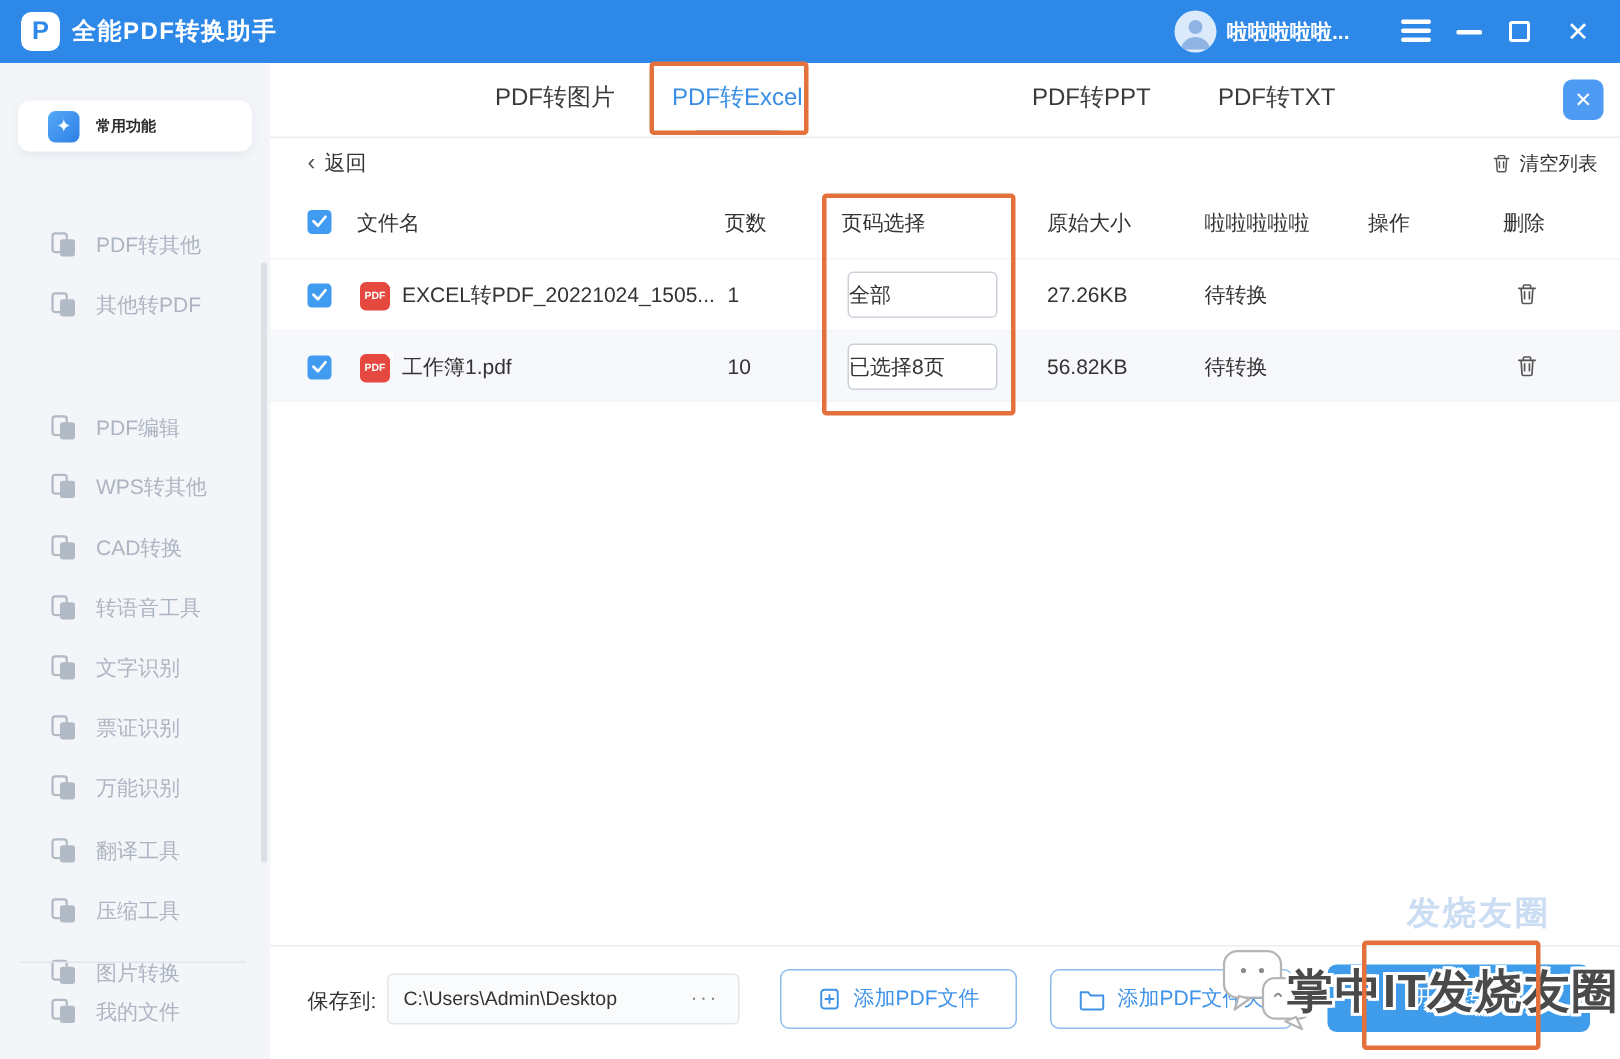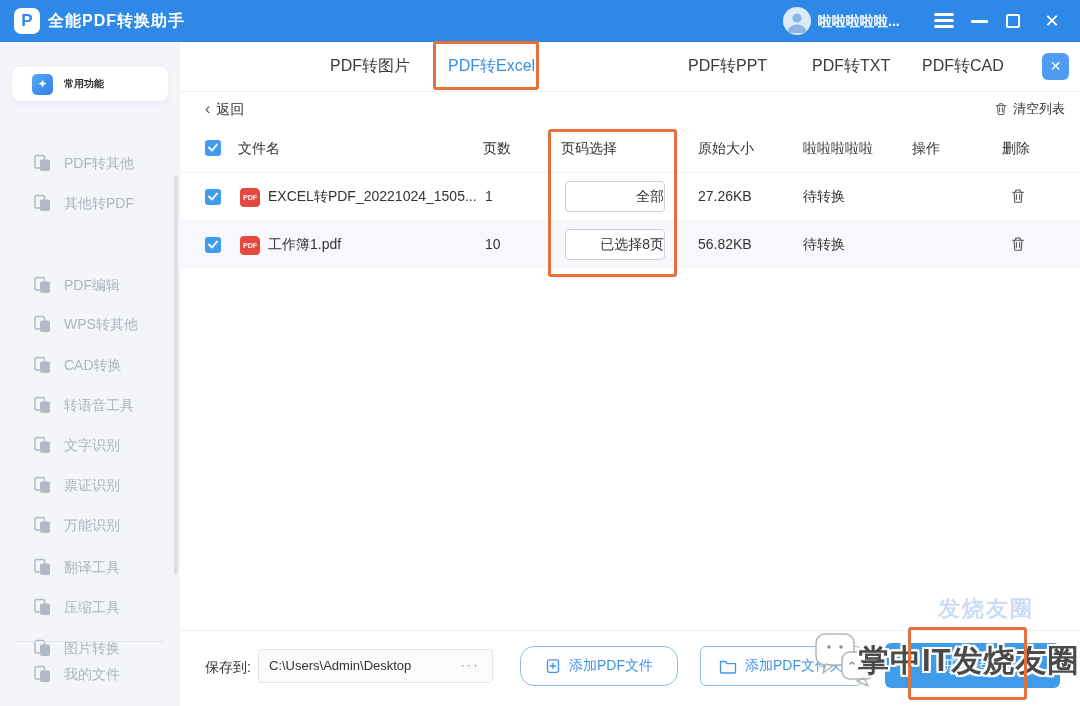--- a/index.html
+++ b/index.html
@@ -55,33 +55,33 @@
   .frow { position:absolute; left:0; width:900px; height:48px; border-top:1px solid #f3f4f6; font-size:14px; }
   .row1 { top:130px; background:#fff; }
   .row2 { top:178px; background:#f7f8fb; border-bottom:1px solid #f3f4f6; }
   .frow .checkbox { top:16px; }
   .pdficon { position:absolute; left:60px; top:14px; width:21px; height:21px; }
   .pdfbody { position:absolute; left:0; top:1px; width:20px; height:19px; background:#E5483F; border-radius:4px; }
   .pdffold { position:absolute; right:-1px; top:0; width:0; height:0; border-left:6px solid transparent; border-top:6px solid #fff; }
   .pdftxt { position:absolute; left:0; top:7px; width:20px; text-align:center; font-size:7px; font-weight:bold; color:#fff; }
   .fname { position:absolute; left:88px; top:15px; color:#333; }
   .fpages { position:absolute; left:305px; top:15px; }
-  .psel-btn { position:absolute; left:385px; top:8px; width:100px; height:31px; background:#fff; border:1px solid #ccd1d9; border-radius:4px; font-size:14px; color:#333; line-height:29px; text-align:right; cursor:pointer; }
+  .psel-btn { position:absolute; left:385px; top:8px; width:100px; height:31px; background:#fff; border:1px solid #ccd1d9; border-radius:4px; font-size:14px; color:#333; line-height:29px; text-align:left; cursor:pointer; }
   .fsize { position:absolute; left:518px; top:15px; }
   .fstatus { position:absolute; left:623px; top:15px; }
   .fdel { position:absolute; left:830px; top:15px; cursor:pointer; }
 
   
   .bottombar { position:absolute; left:0; top:588px; width:900px; height:76px; border-top:1px solid #ecedf0; background:#fff; }
   .save-label { position:absolute; left:25px; top:28px; font-size:14px; color:#333; }
   .path-input { position:absolute; left:78px; top:18px; width:235px; height:34px; background:#fafbfc; border:1px solid #e3e5e9; border-radius:4px; }
   .path-text { position:absolute; left:10px; top:8px; font-size:13px; color:#333; white-space:nowrap; }
   .dots-btn { position:absolute; right:8px; top:4px; width:28px; height:24px; text-align:center; color:#777; font-size:13px; letter-spacing:2px; line-height:22px; cursor:pointer; }
   .btn-outline { position:absolute; top:15px; height:40px; background:#fff; border:1px solid #8cbcf0; border-radius:6px; color:#3e93e8; font-size:14px; display:flex; align-items:center; justify-content:center; gap:8px; cursor:pointer; }
-  .b1 { left:340px; width:158px;border-radius:14px; }
+  .b1 { left:340px; width:158px; }
   .b2 { left:520px; width:162px; }
   .btn-start { position:absolute; left:705px; top:12px; width:175px; height:45px; background:#3F9CEB; border-radius:6px; color:#fff; font-size:15px; line-height:45px; text-align:center; cursor:pointer; }
 
   
   .wm { position:absolute; z-index:40; }
   .wm-bubbles { left:812px; top:624px; }
   .wm-text { left:858px; top:640px; font-size:31px; font-weight:bold; color:#4a4a4a; letter-spacing:1px; white-space:nowrap;
     text-shadow:-2px -2px 0 #fff,2px -2px 0 #fff,-2px 2px 0 #fff,2px 2px 0 #fff,-2px 0 0 #fff,2px 0 0 #fff,0 -2px 0 #fff,0 2px 0 #fff; }
   .wm-ghost { left:938px; top:594px; font-size:22px; font-weight:bold; color:rgba(125,170,225,0.4); letter-spacing:2px; }
   .anno { position:absolute; border:3px solid #E4713C; border-radius:3px; z-index:50; pointer-events:none; }
@@ -217,21 +217,20 @@
   <div class="side-scroll"></div>
 </div>
 
 <div class="content">
 
   <div class="tabbar">
     <div class="tab t1">PDF转图片</div>
     <div class="tab t2 active">PDF转Excel</div>
     <div class="tab t4">PDF转PPT</div>
     <div class="tab t5">PDF转TXT</div>
-    <div class="tab t6">PDF转CAD</div>
     <div class="tab-close">✕</div>
   </div>
 
   <div class="back-btn"><span class="chev">‹</span><span>返回</span></div>
 
   <div class="clear-btn">
     <svg width="14" height="14" viewBox="0 0 16 16">
         <use href="#trashico"></use>
       </svg>
     <span>清空列表</span>

